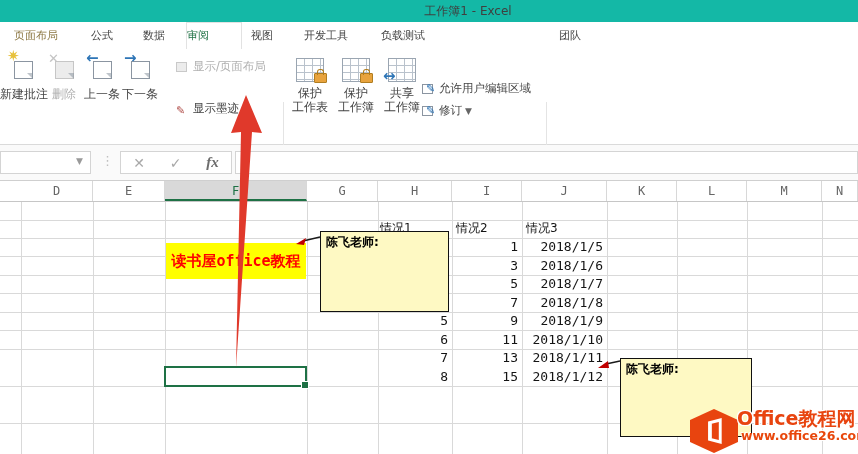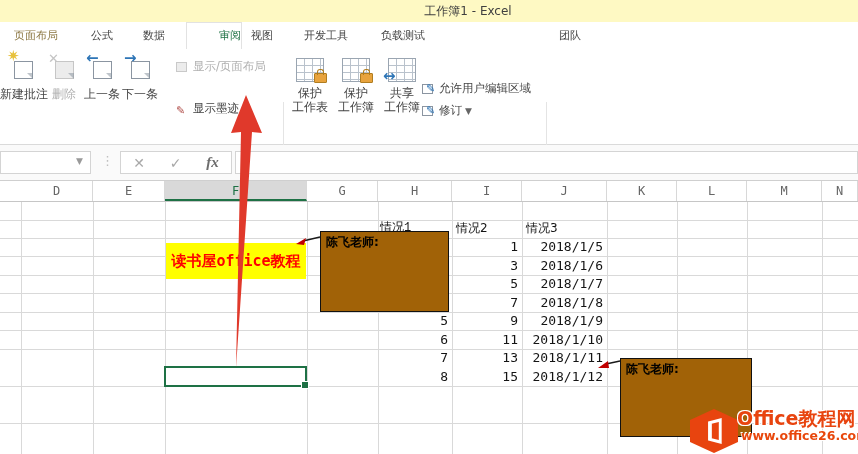--- a/index.html
+++ b/index.html
@@ -1,27 +1,27 @@
 <!DOCTYPE html>
 <html><head>
 <meta charset="utf-8">
 <style>
   html,body{margin:0;padding:0;}
   body{width:858px;height:454px;overflow:hidden;background:#fff;
        font-family:"DejaVu Sans","Liberation Sans",sans-serif;position:relative;}
   .abs{position:absolute;}
   
-  #titlebar{left:0;top:0;width:858px;height:22px;background:#fef9c3;}
+  #titlebar{left:0;top:0;width:858px;height:22px;background:#14b8a6;}
   #title{left:334px;top:3px;width:268px;text-align:center;font-size:12px;color:#3f3f3f;white-space:nowrap;}
   
   #tabrow{left:0;top:22px;width:858px;height:27px;background:#fff;}
   .tab{top:0;height:27px;line-height:27px;font-size:11px;color:#444;white-space:nowrap;cursor:default;}
   .tab.pagelayout{color:#8a7540;}
   .tab.active{background:#fff;border:1px solid #e2e2e2;border-bottom:none;color:#217346;
-              text-align:right;line-height:26px;}
+              text-align:left;line-height:26px;}
   
   #ribbon{left:0;top:49px;width:858px;height:96px;background:#fff;border-bottom:1px solid #dadada;box-sizing:border-box;}
   .bigbtn{top:6px;height:66px;text-align:center;}
   .bigbtn .lbl{font-size:12px;color:#444;line-height:14px;margin-top:4px;white-space:nowrap;}
   .bigbtn.disabled .lbl{color:#b0b0b0;}
   .iconwrap{position:relative;width:26px;height:26px;margin:2px auto 0 auto;}
   .note{position:absolute;left:4px;top:4px;width:19px;height:18px;background:#fff;border:1.5px solid #8b95a1;box-sizing:border-box;}
   .note:after{content:'';position:absolute;right:-1px;bottom:-1px;width:0;height:0;
               border-left:6px solid #8b95a1;border-top:6px solid transparent;transform:rotate(180deg);opacity:.55;}
   .note.gray{background:#ececec;border-color:#c6c6c6;}
@@ -66,21 +66,21 @@
         background-image:repeating-linear-gradient(to bottom,transparent 0 17.5px,#d9d9d9 17.5px 18.5px);}
   .vline{position:absolute;top:0;width:1px;height:252px;background:#d9d9d9;}
   .cellv{position:absolute;height:18px;line-height:18px;font-size:13px;color:#141414;
          font-family:"DejaVu Sans Mono","Liberation Mono",monospace;text-align:right;white-space:nowrap;}
   .cellh{position:absolute;height:18px;line-height:18px;font-size:12px;color:#141414;white-space:nowrap;}
   #yellowcell{left:166px;top:41px;width:140px;height:36px;background:#ffff00;display:flex;align-items:center;justify-content:center;z-index:2;}
   #yellowcell span{color:#fe0000;font-weight:bold;font-size:15px;font-family:"DejaVu Sans Mono","Liberation Mono",monospace;white-space:nowrap;}
   #selcell{left:164px;top:164px;width:143px;height:21px;border:2px solid #1e7145;box-sizing:border-box;background:#fff;z-index:3;}
   #selcell .handle{position:absolute;right:-4px;bottom:-4px;width:6px;height:6px;background:#1e7145;border:1px solid #fff;}
   
-  .comment{position:absolute;background:#a16207;border:1.5px solid #111;box-sizing:border-box;z-index:5;
+  .comment{position:absolute;background:#fef9c3;border:1.5px solid #111;box-sizing:border-box;z-index:5;
            font-size:12px;font-weight:bold;color:#000;padding:2px 5px;white-space:nowrap;}
   #comment1{left:320px;top:231px;width:129px;height:81px;}
   #comment2{left:620px;top:358px;width:132px;height:79px;}
   #connectors{left:0;top:0;width:858px;height:454px;z-index:4;pointer-events:none;}
   
   #redarrow{left:0;top:0;width:858px;height:454px;z-index:7;pointer-events:none;}
   
   #logo{left:688px;top:404px;z-index:6;}
   #hex{position:absolute;left:2px;top:4px;}
   #brand{position:absolute;left:49px;top:2px;font-size:19px;font-weight:bold;color:#e8440f;white-space:nowrap;
@@ -218,21 +218,21 @@
   </div>
 
 <div class="abs" id="grid">
   <div class="abs" id="yellowcell">
     <span>读书屋office教程</span>
   </div>
   <div class="abs" id="selcell">
     <span class="handle"></span>
   </div>
   <div id="datacells">
-      <div class="cellh" style="left: 380px; top: 17px; font-family: Liberation Mono, monospace;">情况1</div>
+      <div class="cellh" style="left: 380px; top: 17px;">情况1</div>
       <div class="cellh" style="left: 456px; top: 17px;">情况2</div>
       <div class="cellh" style="left: 526px; top: 17px;">情况3</div>
       <div class="cellv" style="left: 452px; width: 66px; top: 36px;">1</div>
       <div class="cellv" style="left: 522px; width: 81px; top: 36px;">2018/1/5</div>
       <div class="cellv" style="left: 452px; width: 66px; top: 54.5px;">3</div>
       <div class="cellv" style="left: 522px; width: 81px; top: 54.5px;">2018/1/6</div>
       <div class="cellv" style="left: 452px; width: 66px; top: 73px;">5</div>
       <div class="cellv" style="left: 522px; width: 81px; top: 73px;">2018/1/7</div>
       <div class="cellv" style="left: 452px; width: 66px; top: 91.5px;">7</div>
       <div class="cellv" style="left: 522px; width: 81px; top: 91.5px;">2018/1/8</div>

